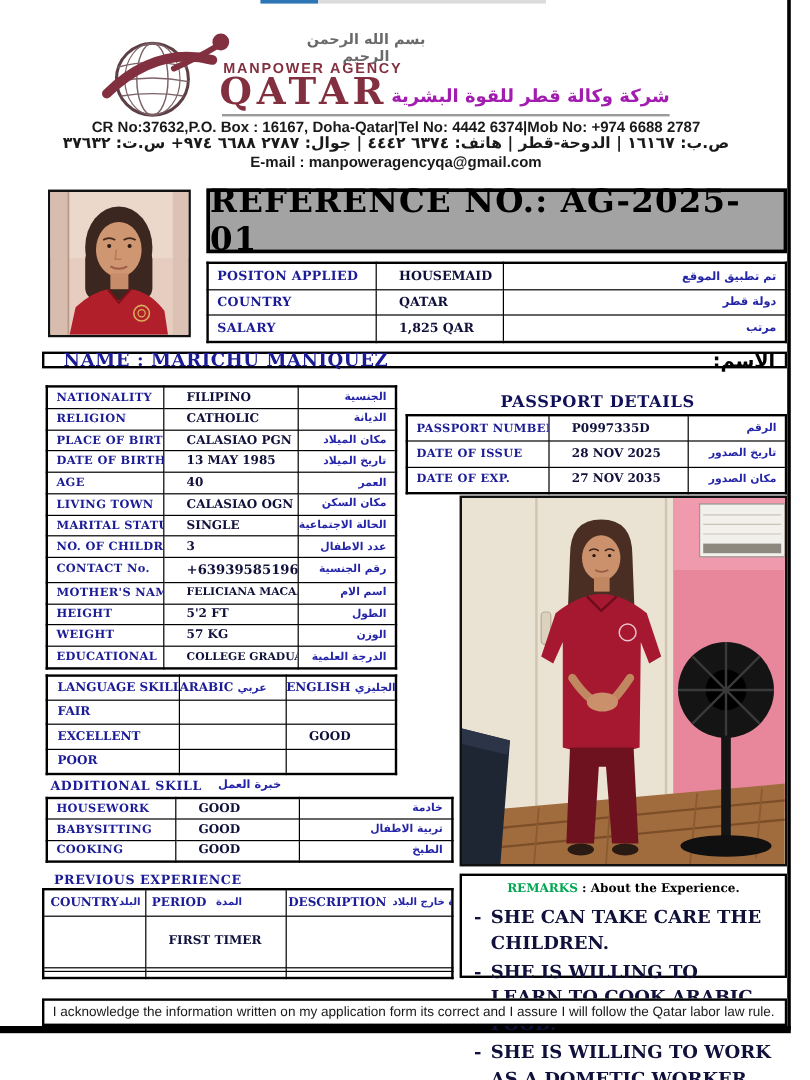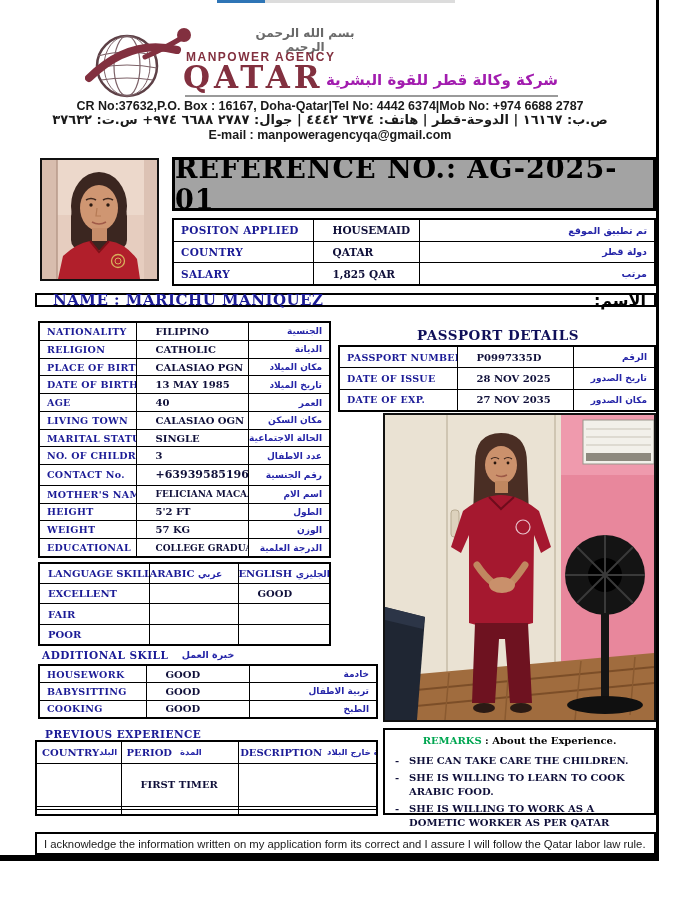--- a/index.html
+++ b/index.html
@@ -47,21 +47,21 @@
   .lang-lbl { color:#1b1b96; font-weight:bold; font-size:10px; padding-left:8px; }
 
   .px-head { color:#1b1b96; font-weight:bold; font-size:10px; padding:0 5px; }
   .px-head .arr { color:#2525a8; font-family:"DejaVu Sans",sans-serif; font-size:8.5px; font-weight:bold; }
   .pxc { display:flex; justify-content:space-between; align-items:center; }
 
   
   .remarks { border:2.5px solid #000; background:#fff; padding:5px 8px 0 8px; }
   .rem-title { text-align:center; font-weight:bold; font-size:10px; color:#000; margin-bottom:8px; }
   .rem-green { color:#00a651; }
-  .rem-bullet { position:relative; padding-left:16px; color:#10103a; font-weight:bold; font-size:10px; line-height:1.45; margin-bottom:2px; }
+  .rem-bullet { position:relative; padding-left:16px; color:#10103a; font-weight:bold; font-size:15px; line-height:1.45; margin-bottom:2px; }
   .rem-bullet::before { content:"-"; position:absolute; left:2px; top:0; }
 
   .ack-box { border:2.5px solid #000; display:flex; align-items:center; padding:0 7px; background:#fff;
              font-family:"Liberation Sans",sans-serif; font-size:11.3px; color:#1a1a1a; }
 
   .photo-frame { border:2px solid #111; background:#ddd; }
   .photo-frame svg { display:block; }
 </style>
 </head>
 <body>
@@ -307,28 +307,28 @@
       <td class="lang-head">
         <span>ARABIC</span>
         <span class="arr" dir="rtl">عربي</span>
       </td>
       <td class="lang-head">
         <span>ENGLISH</span>
         <span class="arr" dir="rtl">الجليزي</span>
       </td>
     </tr>
     <tr>
+      <td class="lang-lbl">FAIR</td>
+      <td class="val"></td>
+      <td class="val"></td>
+    </tr>
+    <tr>
       <td class="lang-lbl">EXCELLENT</td>
       <td class="val"></td>
       <td class="val">GOOD</td>
-    </tr>
-    <tr>
-      <td class="lang-lbl">FAIR</td>
-      <td class="val"></td>
-      <td class="val"></td>
     </tr>
     <tr>
       <td class="lang-lbl">POOR</td>
       <td class="val"></td>
       <td class="val"></td>
     </tr>
   </tbody>
     </table>
 
   <div class="abs blue-title" style="left:42px;top:649px;">ADDITIONAL SKILL</div>

